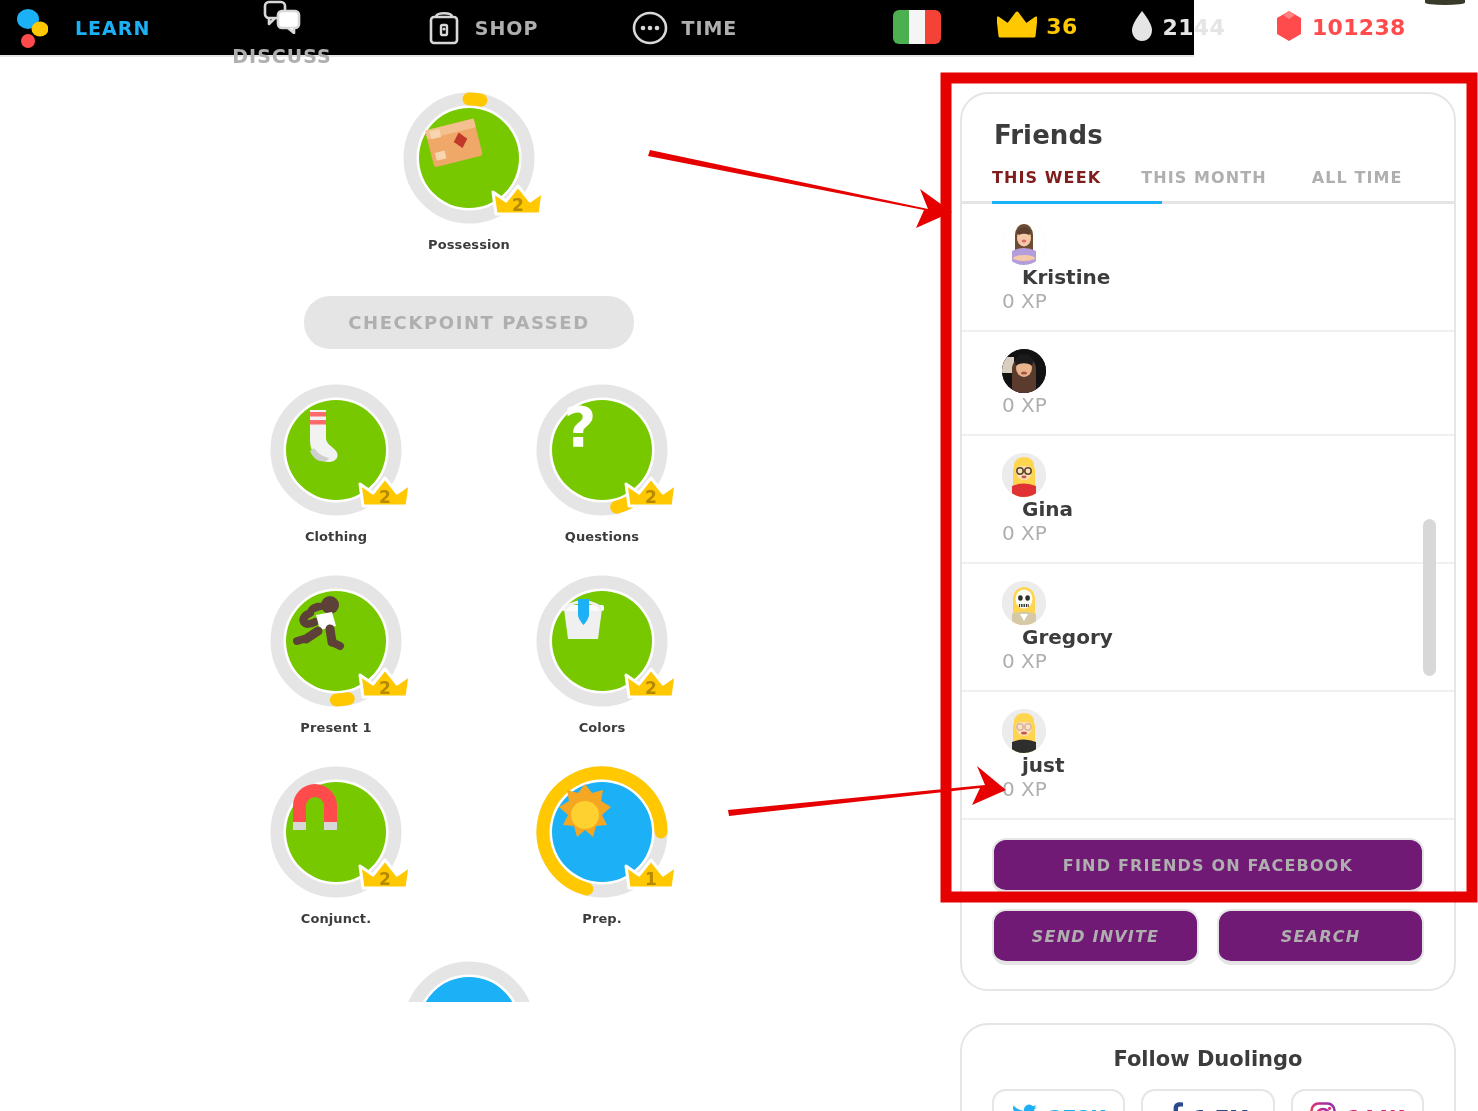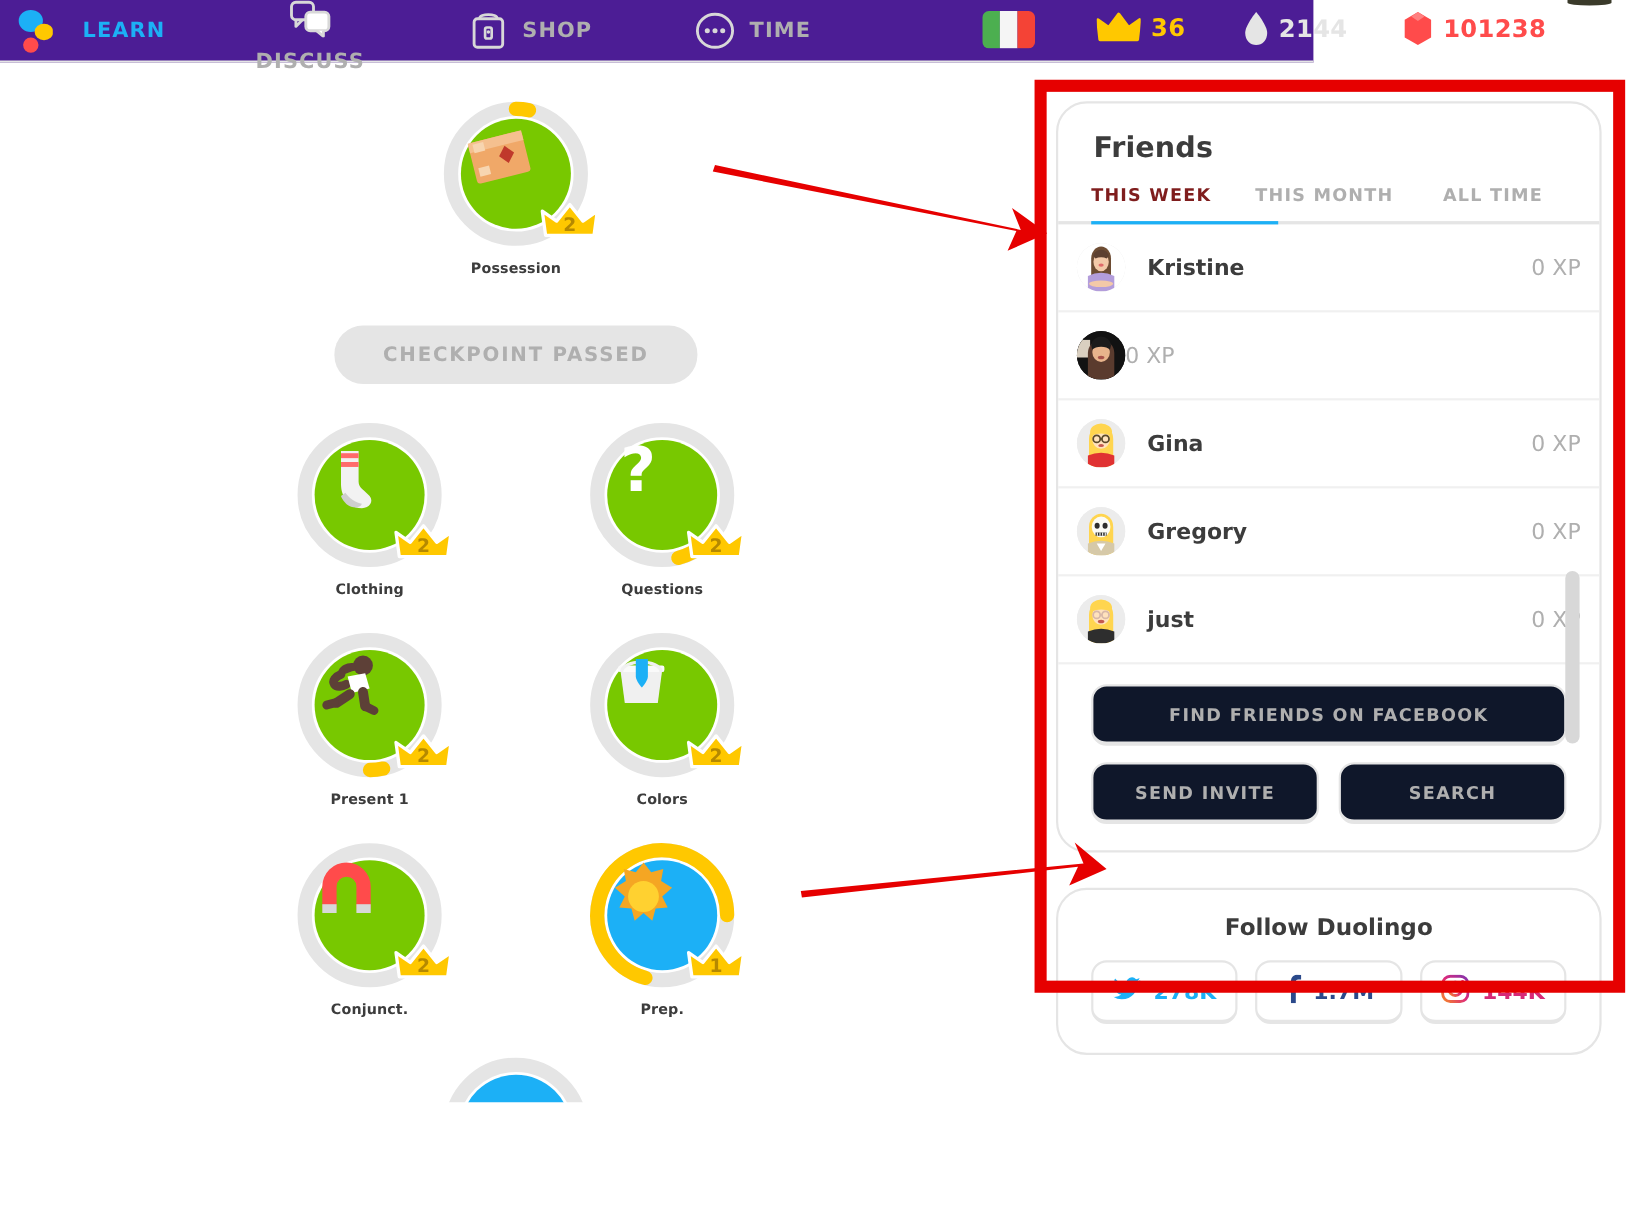--- a/index.html
+++ b/index.html
@@ -7,21 +7,21 @@
     width: 1478px; height: 1111px;
     background: #ffffff;
     font-family: "DejaVu Sans", "Liberation Sans", sans-serif;
     overflow: hidden;
   }
   #page { position: relative; width: 1478px; height: 1111px; overflow: hidden; }
 
   
   .topbar {
     position: absolute; top: 0; left: 0; width: 1194px; height: 57px;
-    background: #4c1d95; border-bottom: 2px solid #e5e5e5;
+    background: #000000; border-bottom: 2px solid #e5e5e5;
     display: flex; align-items: center;
   }
   .nav-item {
     display: flex; align-items: center; gap: 11px;
     height: 100%; cursor: pointer; user-select: none;
   }
   .nav-label {
     font-size: 19px; font-weight: 700; letter-spacing: 1.0px;
     color: #afafaf;
   }
@@ -117,45 +117,46 @@
   .tab.active { color: #7f1d1d; }
   .tab-this-month { margin-left: 40px; }
   .tab-all-time { margin-left: 45px; }
   .tab-underline-track {
     height: 3px; background: #e5e5e5; margin: 0 0 0 0; position: relative;
   }
   .tab-underline-active {
     position: absolute; left: 30px; top: 0; width: 170px; height: 3px; background: #1cb0f6;
   }
   .friend-row {
-    display: flex; align-items: center;
-    padding: 17px 17px; border-bottom: 2px solid #f0f0f0;
+    display: flex; 
+    padding: 17px 40px; border-bottom: 2px solid #f0f0f0;
     cursor: pointer;
+    flex-direction: column;
   }
   .friend-row:last-of-type { border-bottom: none; }
   .avatar {
     width: 44px; height: 44px; border-radius: 50%;
     flex: 0 0 44px; overflow: hidden; position: relative;
     background: #e8e8e8; display:flex; align-items:flex-end; justify-content:center;
   }
   .fname {
     margin-left: 20px; font-size: 20px; font-weight: 700; color: #3c3c3c; flex: 1 1 auto;
   }
   .fxp { font-size: 20px; color: #afafaf; font-weight: 400; }
 
   .btn-area { padding: 18px 30px 14px 30px; }
   .btn {
     display: flex; align-items: center; justify-content: center;
     border: 2px solid #e5e5e5; border-bottom-width: 4px; border-radius: 14px;
     color: #afafaf; font-weight: 700; letter-spacing: 1.2px; font-size: 16px;
-    background: #0f172a; cursor: pointer; user-select: none;
+    background: #701a75; cursor: pointer; user-select: none;
   }
   .btn-wide { height: 56px; width: 100%; }
   .btn-row { display: flex; gap: 18px; margin-top: 15px; }
-  .btn-half { height: 56px; flex: 1 1 0; }
+  .btn-half { height: 56px; flex: 1 1 0; font-style: italic; }
 
   .follow-card { margin-top: 32px; padding: 22px 30px 26px 30px; }
   .follow-title {
     text-align: center; font-size: 21px; font-weight: 700; color: #3c3c3c; margin-bottom: 18px;
   }
   .social-row { display: flex; gap: 16px; }
   .social-btn {
     flex: 1 1 0; height: 58px;
     border: 2px solid #e5e5e5; border-bottom-width: 4px; border-radius: 14px;
     display: flex; align-items: center; justify-content: center; gap: 11px;

